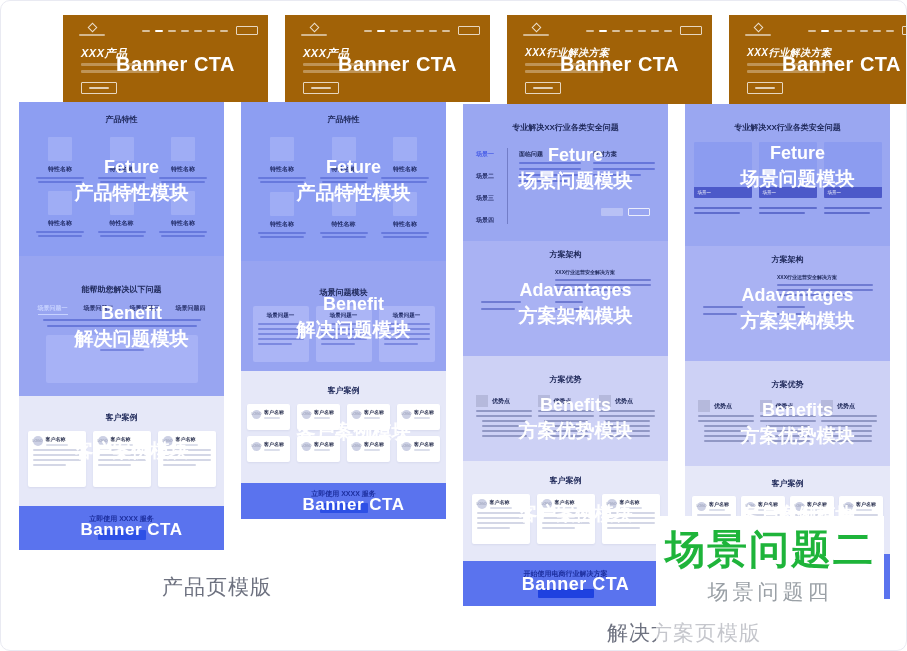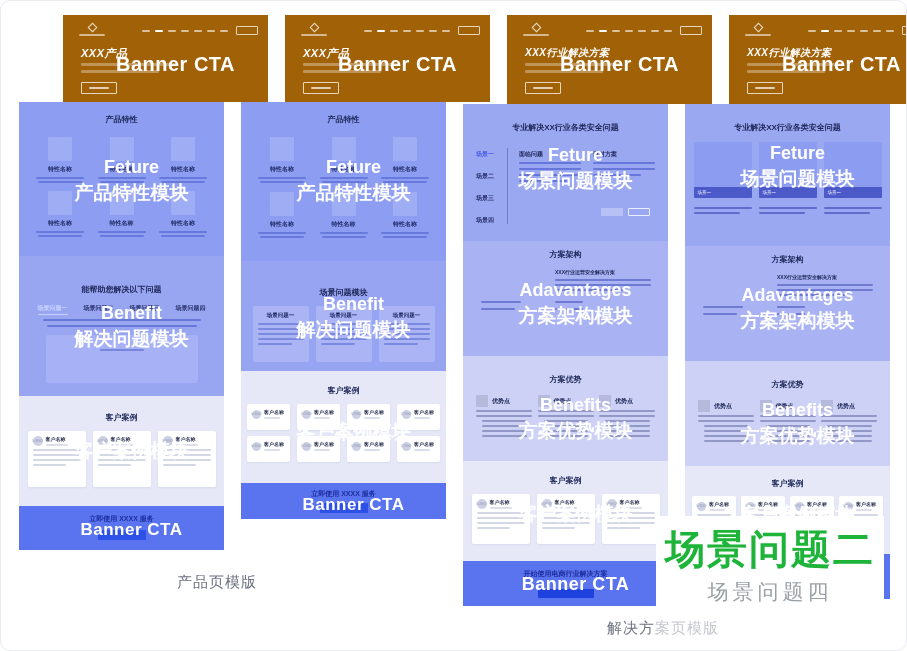--- a/index.html
+++ b/index.html
@@ -110,21 +110,21 @@
   .adv { background:#cdd1f5; }
   .adv-grid { display:flex; justify-content:space-between; padding:0 13px; margin-top:10px; }
   .adv-cell { width:56px; }
   .adv-head { display:flex; align-items:center; gap:4px; }
   .adv-sq { width:12px; height:12px; background:#b5b9dc; }
   .adv-label { font-size:6px; font-weight:700; color:#1d2758; }
   .adv-cell .b { height:2px; background:rgba(73,82,140,.45); margin-top:3px; }
   .adv-cell .b.num { width:80%; margin-left:6px; }
 
   
-  .caption { position:absolute; font-size:15px; color:#6e7280; z-index:5; letter-spacing:1px; }
+  .caption { position:absolute; font-size:21px; color:#6e7280; z-index:5; letter-spacing:1px; }
   .wm-fade { position:absolute; left:655px; top:612px; width:228px; height:33px;
              background:rgba(255,255,255,.6); z-index:20; }
   .watermark { position:absolute; left:655px; top:515px; width:228px; height:97px; background:#fff;
                z-index:21; text-align:center; }
   .wm-title { font-size:40px; font-weight:900; color:#1eb43a; letter-spacing:2px; margin-top:6px;
               font-family:"DejaVu Sans","Liberation Sans",sans-serif; }
   .wm-sub { font-size:21px; color:#9aa0a6; letter-spacing:4px; margin-top:1px; }
 </style>
 </head>
 <body>

